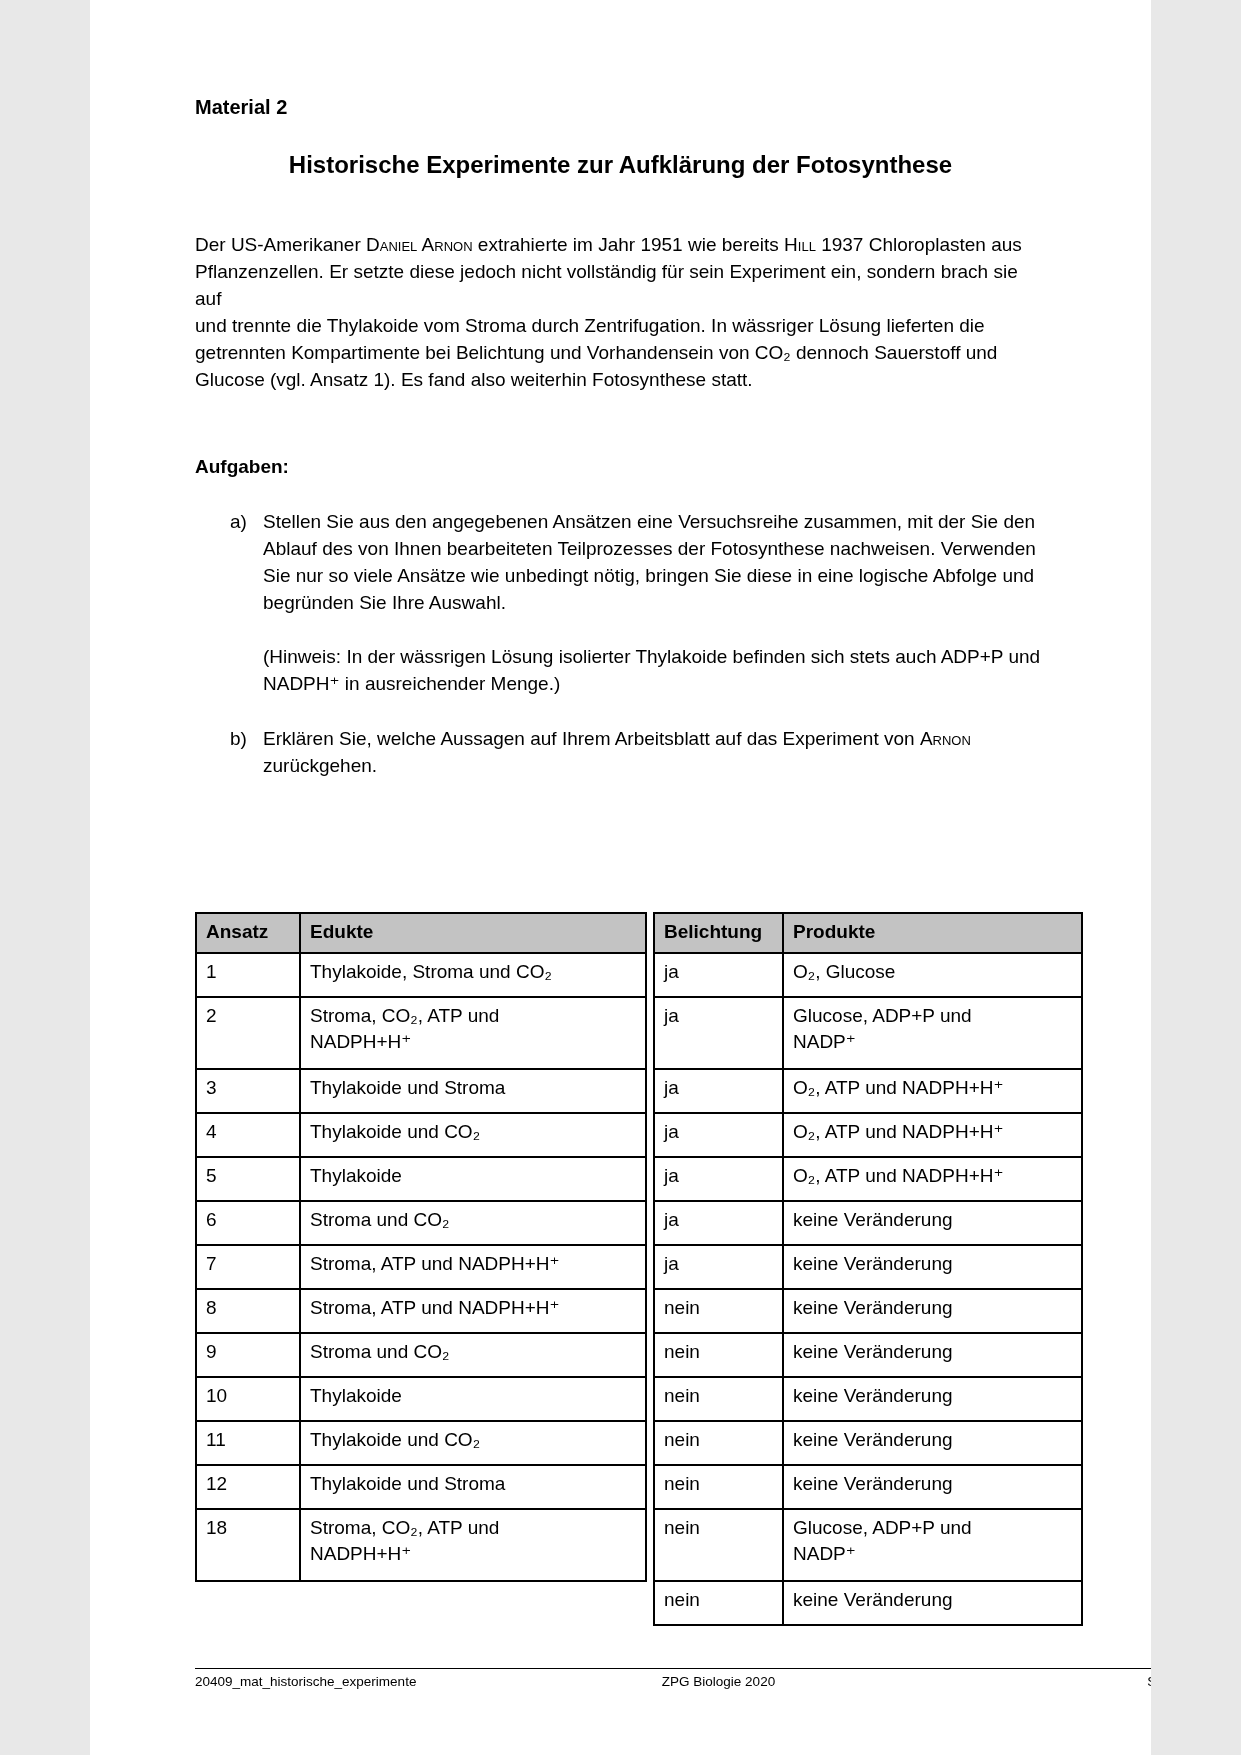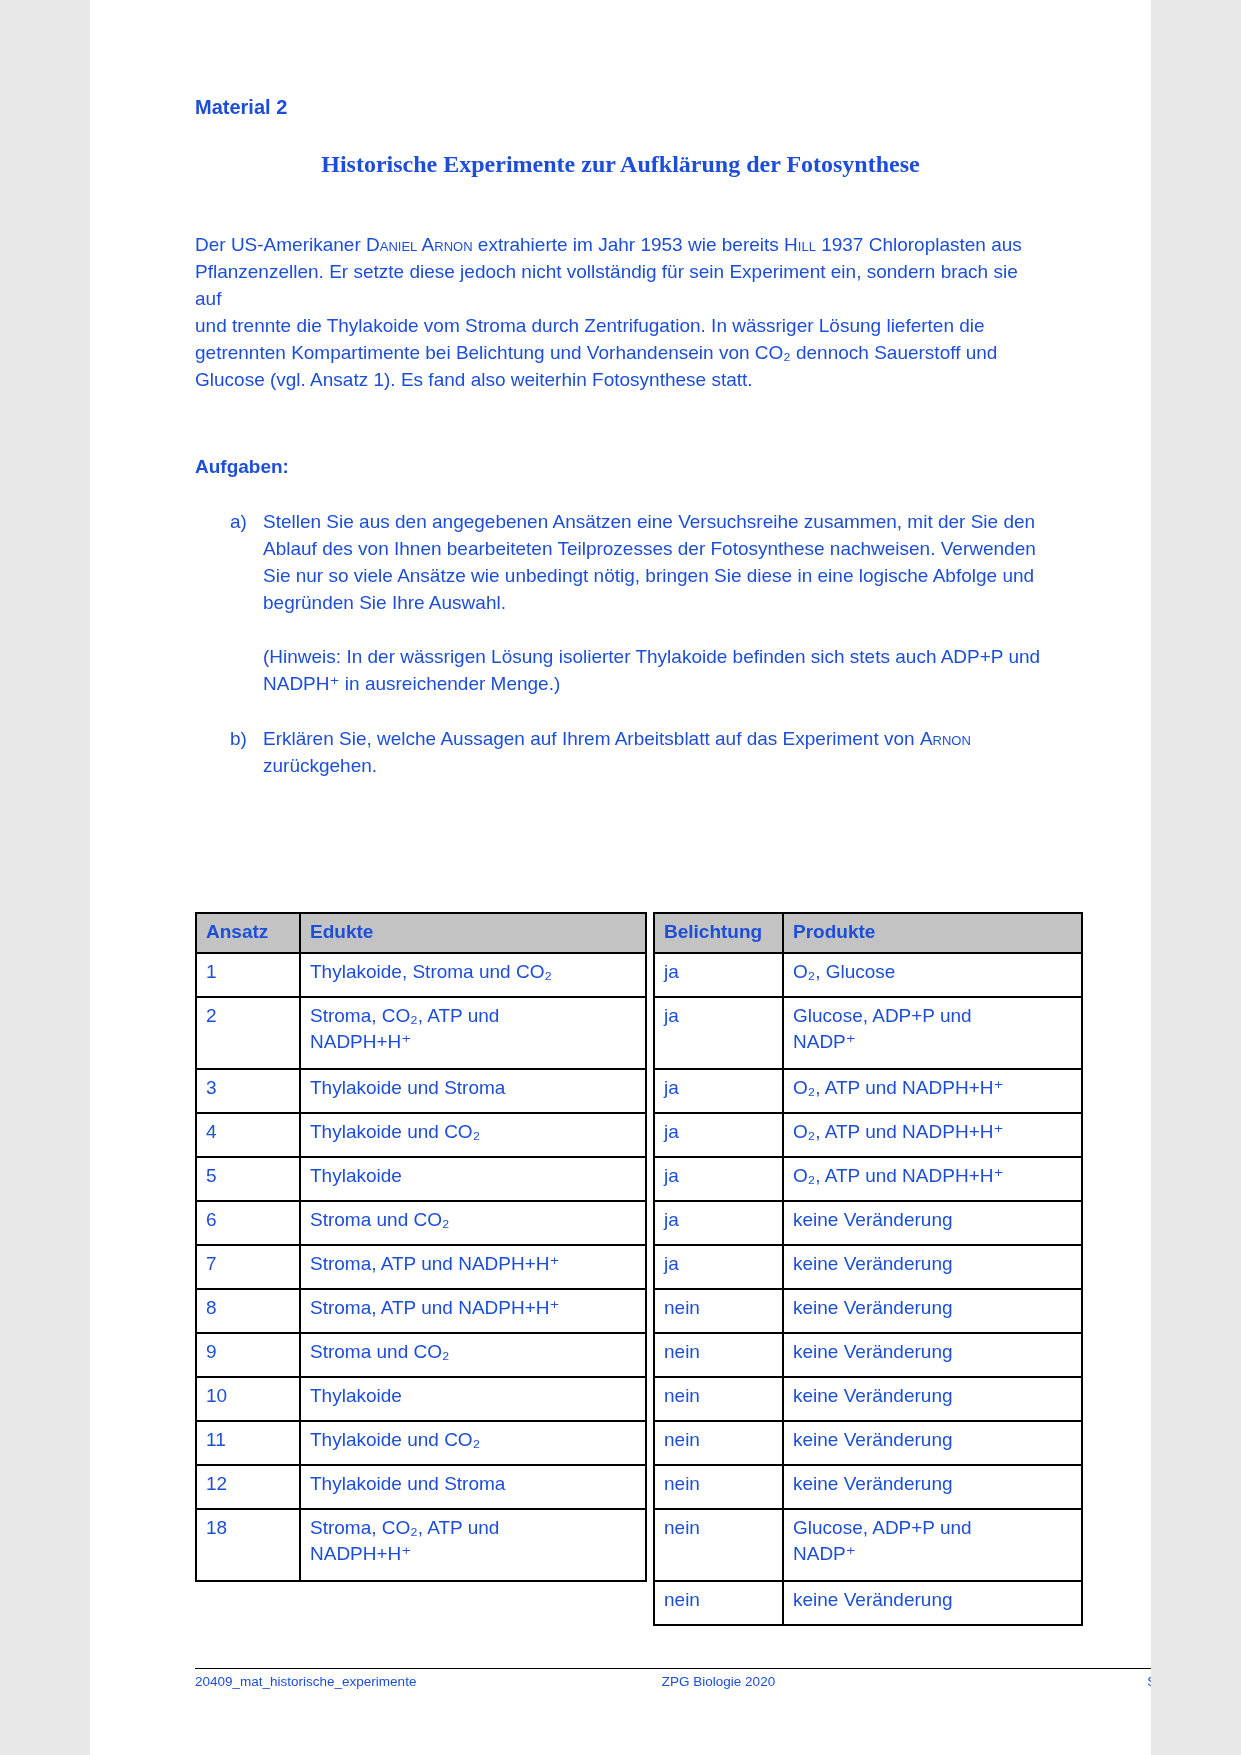--- a/index.html
+++ b/index.html
@@ -1,24 +1,24 @@
 <!DOCTYPE html>
 <html lang="de"><head>
 <meta charset="utf-8">
 <style>
   html,body{margin:0;padding:0;background:#e8e8e8;}
   .page{
     width:1061px;height:1755px;background:#ffffff;position:relative;
-    color:#1d4ed8;font-family:"Liberation Sans","DejaVu Sans",sans-serif;
+    color:#000000;font-family:"Liberation Sans","DejaVu Sans",sans-serif;
     font-size:19px;line-height:1.42;box-sizing:border-box;margin:0 auto;
     overflow:hidden;
   }
   .content{padding:95px 105px 0 105px;}
   .kicker{font-size:20px;font-weight:bold;margin:0;line-height:1.2;}
-  .doc-title{font-size:24px;font-weight:bold;text-align:center;margin:30px 0 0 0;line-height:1.3;font-family:Liberation Serif, serif;}
+  .doc-title{font-size:24px;font-weight:bold;text-align:center;margin:30px 0 0 0;line-height:1.3;}
   .intro{margin:52px 0 0 0;white-space:pre-line;}
   .sc{font-variant:small-caps;}
   .tasks-heading{font-size:19px;font-weight:bold;margin:60px 0 0 0;line-height:1.42;}
   .task{display:flex;margin:28px 0 0 35px;}
   .task-marker{flex:none;width:33px;}
   .task-body{flex:1;}
   .task-body p{margin:0;white-space:pre-line;}
   .task-body .hint{margin-top:27px;}
   .tables{display:flex;gap:6px;margin-top:132px;align-items:flex-start;}
   table{border-collapse:collapse;table-layout:fixed;}
@@ -51,21 +51,21 @@
 </head>
 <body>
 
 <div class="page">
   <div class="content">
 
     <h2 class="kicker">Material 2</h2>
 
     <h1 class="doc-title">Historische Experimente zur Aufklärung der Fotosynthese</h1>
 
-    <p class="intro"><span>Der US-Amerikaner </span><span class="sc">Daniel Arnon</span><span> extrahierte im Jahr 1953 wie bereits </span><span class="sc">Hill</span><span> 1937 Chloroplasten aus
+    <p class="intro"><span>Der US-Amerikaner </span><span class="sc">Daniel Arnon</span><span> extrahierte im Jahr 1951 wie bereits </span><span class="sc">Hill</span><span> 1937 Chloroplasten aus
 Pflanzenzellen. Er setzte diese jedoch nicht vollständig für sein Experiment ein, sondern brach sie auf
 und trennte die Thylakoide vom Stroma durch Zentrifugation. In wässriger Lösung lieferten die
 getrennten Kompartimente bei Belichtung und Vorhandensein von CO₂ dennoch Sauerstoff und
 Glucose (vgl. Ansatz 1). Es fand also weiterhin Fotosynthese statt.</span></p>
 
     <h3 class="tasks-heading">Aufgaben:</h3>
 
     <div class="task">
       <span class="task-marker">a)</span>
       <div class="task-body">

